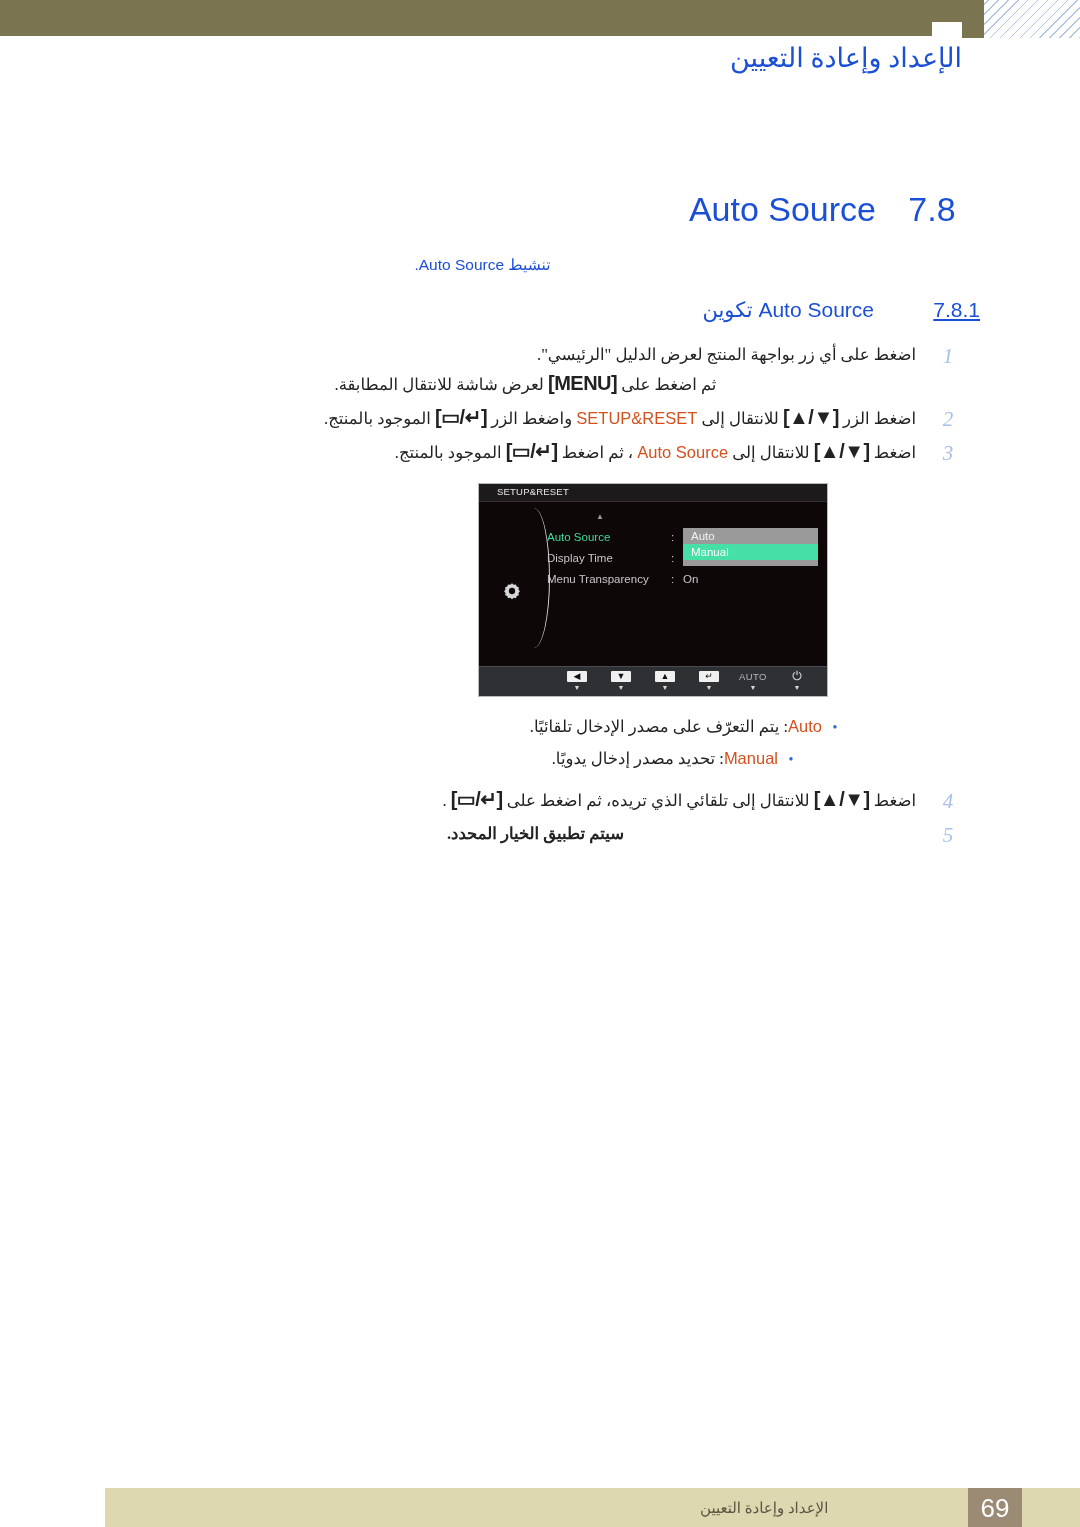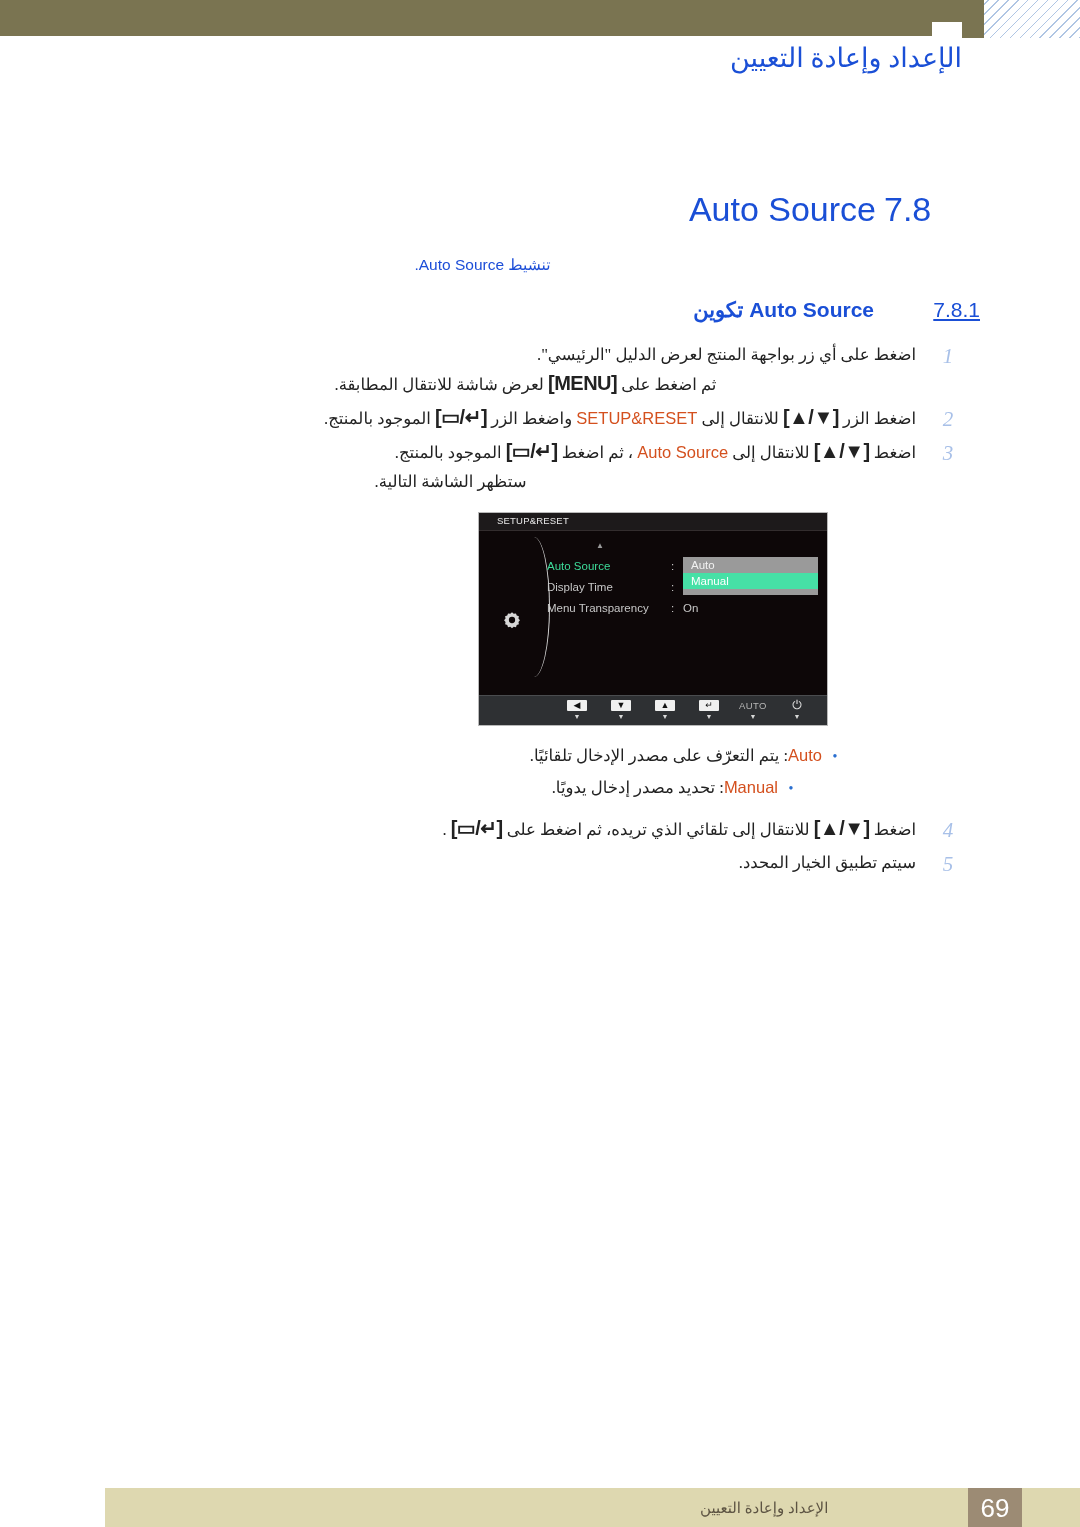--- a/index.html
+++ b/index.html
@@ -81,21 +81,21 @@
     align-items: baseline;
     justify-content: flex-start;
     color: #1a4fd6;
     font-family: "Liberation Sans", sans-serif;
     font-size: 34px;
     padding-right: 0;
     margin: 0;
   }
   .section-heading .num {
     width: 96px;
-    text-align: left;
+    text-align: center;
     font-size: 34px;
     padding-left: 8px;
   }
   .section-heading .ttl {
     direction: rtl;
     font-size: 34px;
     white-space: nowrap;
   }
 
   .section-note {
@@ -119,21 +119,20 @@
   }
   .sub-heading .num {
     width: 96px;
     text-align: right;
     padding-left: 10px;
     text-decoration: underline;
   }
   .sub-heading .ttl {
     direction: rtl;
     white-space: nowrap;
-    font-weight: bold;
   }
 
   
   .steps {
     margin-top: 18px;
     padding-right: 0;
   }
   .step {
     display: flex;
     flex-direction: row;
@@ -461,21 +460,20 @@
     <div class="step">
       <div class="step-num">3</div>
       <div class="step-body">
         <span>اضغط</span>
         <span class="keycap ltr">[▲/▼]</span>
         <span>للانتقال إلى</span>
         <span class="hl ltr">Auto Source</span>
         <span>، ثم اضغط</span>
         <span class="keycap ltr">[▭/↵]</span>
         <span>الموجود بالمنتج.</span>
-        <span class="step-line2b">ستظهر الشاشة التالية.</span>
       </div>
     </div>
 
     <div class="osd-wrap">
       <div class="osd">
 
         <div class="osd-titlebar"></div>
         <div class="osd-titlebar-text">SETUP&amp;RESET</div>
 
         <span class="osd-gear">
@@ -557,21 +555,21 @@
         <span>اضغط</span>
         <span class="keycap ltr">[▲/▼]</span>
         <span>للانتقال إلى تلقائي الذي تريده، ثم اضغط على</span>
         <span class="keycap ltr">[▭/↵]</span>
         <span>.</span>
       </div>
     </div>
 
     <div class="step">
       <div class="step-num">5</div>
-      <div class="step-body" style="text-align:right; padding-left:50px;">
+      <div class="step-body" style="text-align:center; padding-left:50px;font-weight:bold;">
         <span>سيتم تطبيق الخيار المحدد.</span>
       </div>
     </div>
 
   </div>
 </div>
 
 <div class="footer-bar"></div>
 <div class="footer-text">الإعداد وإعادة التعيين</div>
 <div class="footer-page">69</div>

